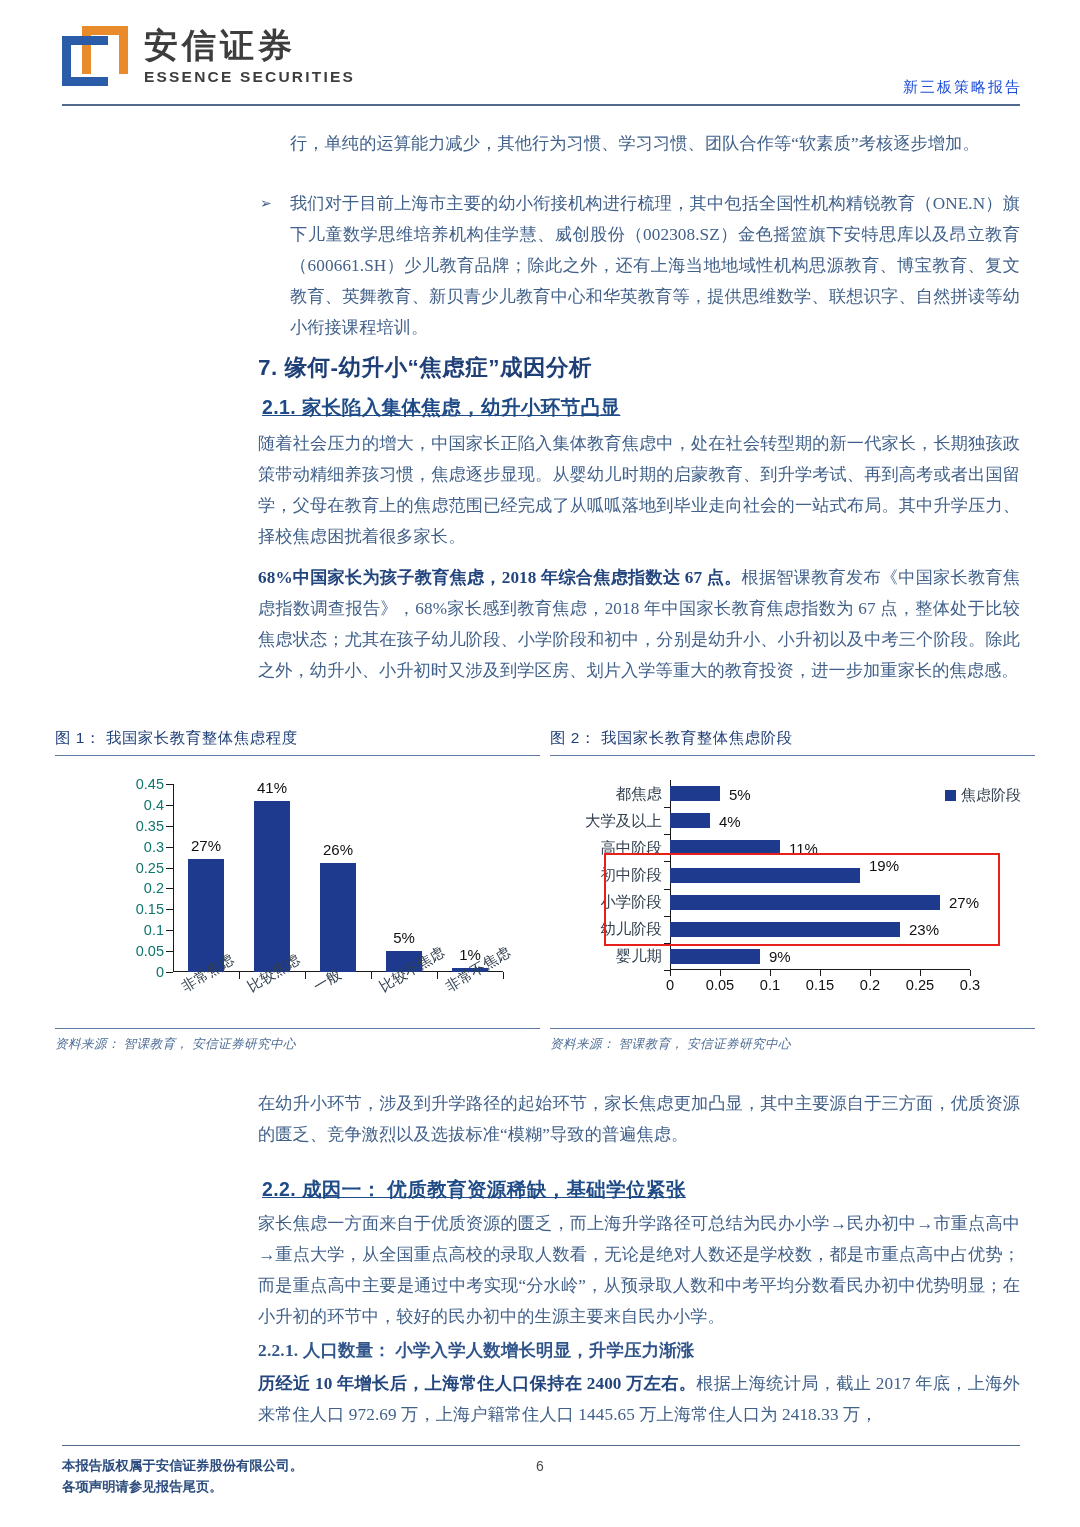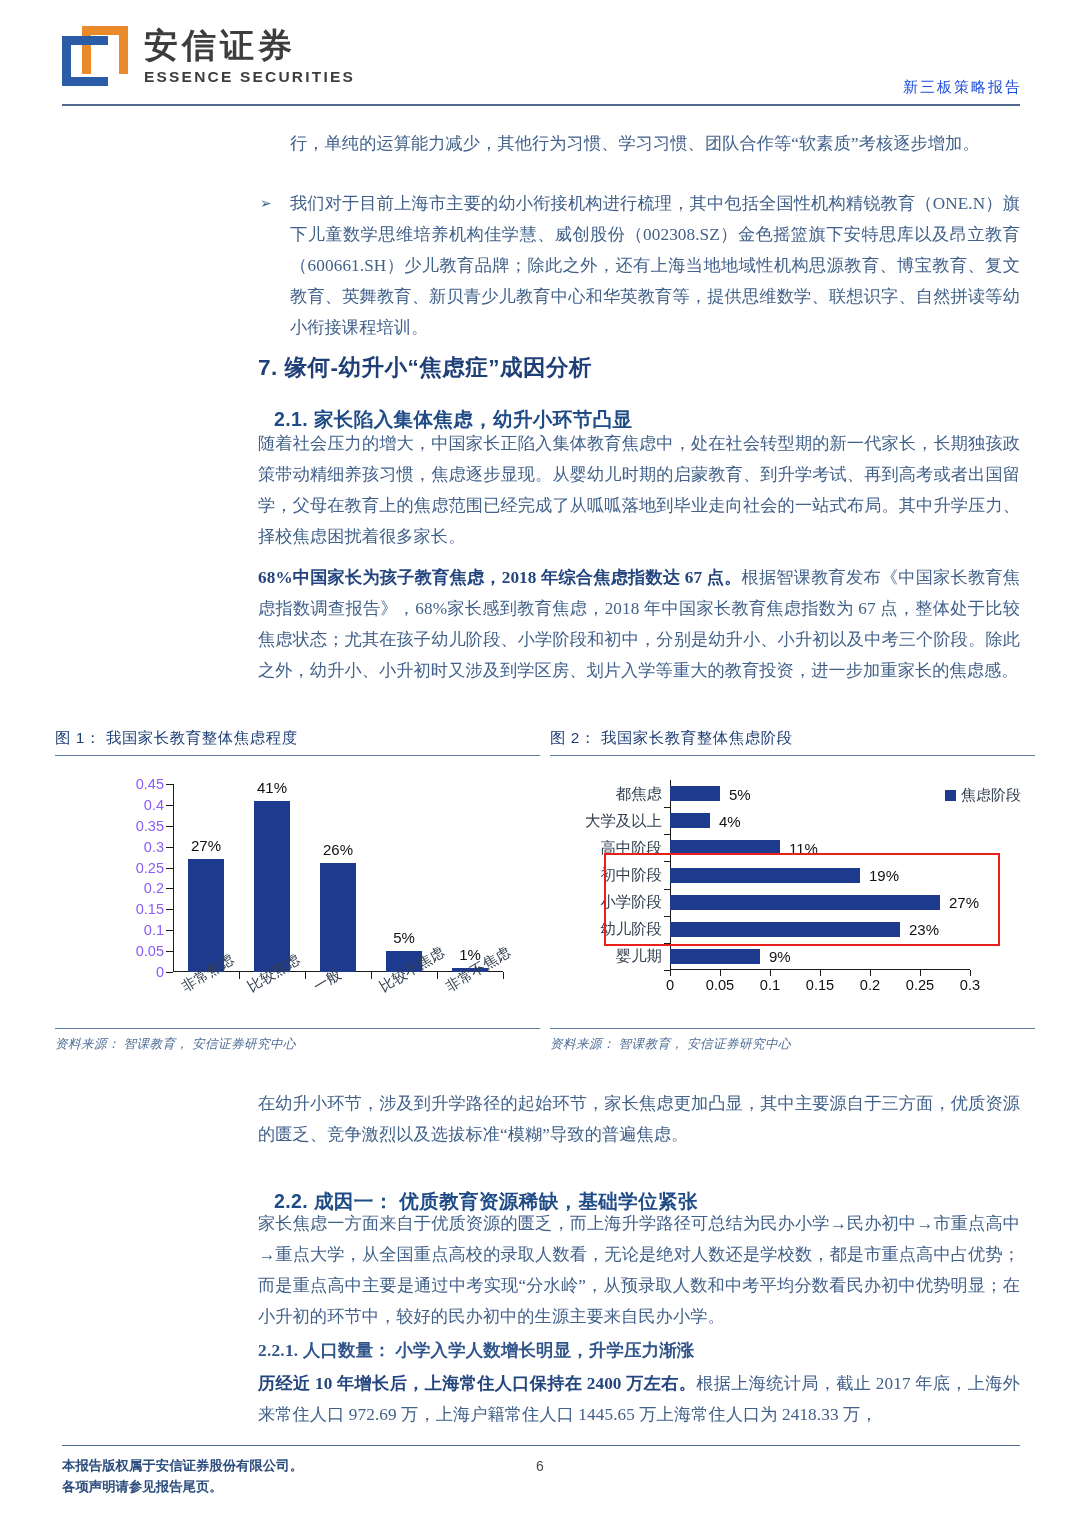--- a/index.html
+++ b/index.html
@@ -59,23 +59,23 @@
     font-family:"DejaVu Sans",sans-serif;
   }
   .bullet-text{flex:1;}
 
   h2.sec{
     margin:0;
     font-family:"Liberation Sans","DejaVu Sans",sans-serif;
     font-size:22.5px;font-weight:bold;color:#1f3f77;letter-spacing:0.5px;
   }
   h3.subsec{
-    margin:16px;
-    font-family:"Liberation Sans","DejaVu Sans",sans-serif;
-    font-size:19.5px;font-weight:bold;color:#1f4b86;letter-spacing:0.4px;
+    margin:4px;
+    font-family:"Liberation Sans","DejaVu Sans",sans-serif;
+    font-size:19.5px;font-weight:bold;color:#1f4b86;letter-spacing:0.4px;text-decoration:underline;
   }
   h4.subsubsec{
     margin:0;
     font-size:17.4px;font-weight:bold;color:#31558a;letter-spacing:0.2px;
   }
   .b{font-weight:bold;color:#23457e;}
 
   
   .fig{position:absolute;width:485px;}
   .fig-title{
@@ -92,21 +92,21 @@
   }
 
   
   .c1-plot{position:absolute;left:118px;top:28px;width:330px;height:188px;}
   .c1-axisline-y{position:absolute;left:0;top:0;width:0;height:188px;border-left:1.6px solid #1a1a1a;}
   .c1-axisline-x{position:absolute;left:0;bottom:0;width:330px;height:0;border-top:1.6px solid #1a1a1a;}
   .c1-tick{position:absolute;left:-7px;width:7px;height:0;border-top:1.4px solid #1a1a1a;}
   .c1-ylab{
     position:absolute;right:100%;margin-right:9px;
     font-family:"Liberation Sans","DejaVu Sans",sans-serif;
-    font-size:14.5px;color:#8b5cf6;white-space:nowrap;transform:translateY(-50%);
+    font-size:14.5px;color:#0f766e;white-space:nowrap;transform:translateY(-50%);
   }
   .c1-bar{position:absolute;bottom:0;background:#1d3a8f;width:36px;}
   .c1-xtick{position:absolute;bottom:-7px;width:0;height:7px;border-left:1.4px solid #1a1a1a;}
   .c1-vlabel{
     position:absolute;
     font-family:"Liberation Sans","DejaVu Sans",sans-serif;
     font-size:15px;color:#111;font-weight:500;white-space:nowrap;transform:translateX(-50%);
   }
   .c1-cat{
     position:absolute;top:196px;
@@ -280,21 +280,21 @@
             <div class="c2-ytick" style="top: 27.1429px;"></div>
             <div class="c2-bar" style="top: 33.2143px; width: 40px; background: rgb(29, 58, 143);"></div>
             <div class="c2-val" style="left: 49px; top: 40.7143px;">4%</div>
             <div class="c2-cat" style="top: 40.7143px;">大学及以上</div>
             <div class="c2-ytick" style="top: 54.2857px;"></div>
             <div class="c2-bar" style="top: 60.3571px; width: 110px; background: rgb(29, 58, 143);"></div>
             <div class="c2-val" style="left: 119px; top: 67.8571px;">11%</div>
             <div class="c2-cat" style="top: 67.8571px;">高中阶段</div>
             <div class="c2-ytick" style="top: 81.4286px;"></div>
             <div class="c2-bar" style="top: 87.5px; width: 190px; background: rgb(29, 58, 143);"></div>
-            <div class="c2-val" style="left: 199px; top: 95px;">19%</div>
+            <div class="c2-val" style="left: 199px; top: 85px;">19%</div>
             <div class="c2-cat" style="top: 95px;">初中阶段</div>
             <div class="c2-ytick" style="top: 108.571px;"></div>
             <div class="c2-bar" style="top: 114.643px; width: 270px; background: rgb(29, 58, 143);"></div>
             <div class="c2-val" style="left: 279px; top: 122.143px;">27%</div>
             <div class="c2-cat" style="top: 122.143px;">小学阶段</div>
             <div class="c2-ytick" style="top: 135.714px;"></div>
             <div class="c2-bar" style="top: 141.786px; width: 230px; background: rgb(29, 58, 143);"></div>
             <div class="c2-val" style="left: 239px; top: 149.286px;">23%</div>
             <div class="c2-cat" style="top: 149.286px;">幼儿阶段</div>
             <div class="c2-ytick" style="top: 162.857px;"></div>

